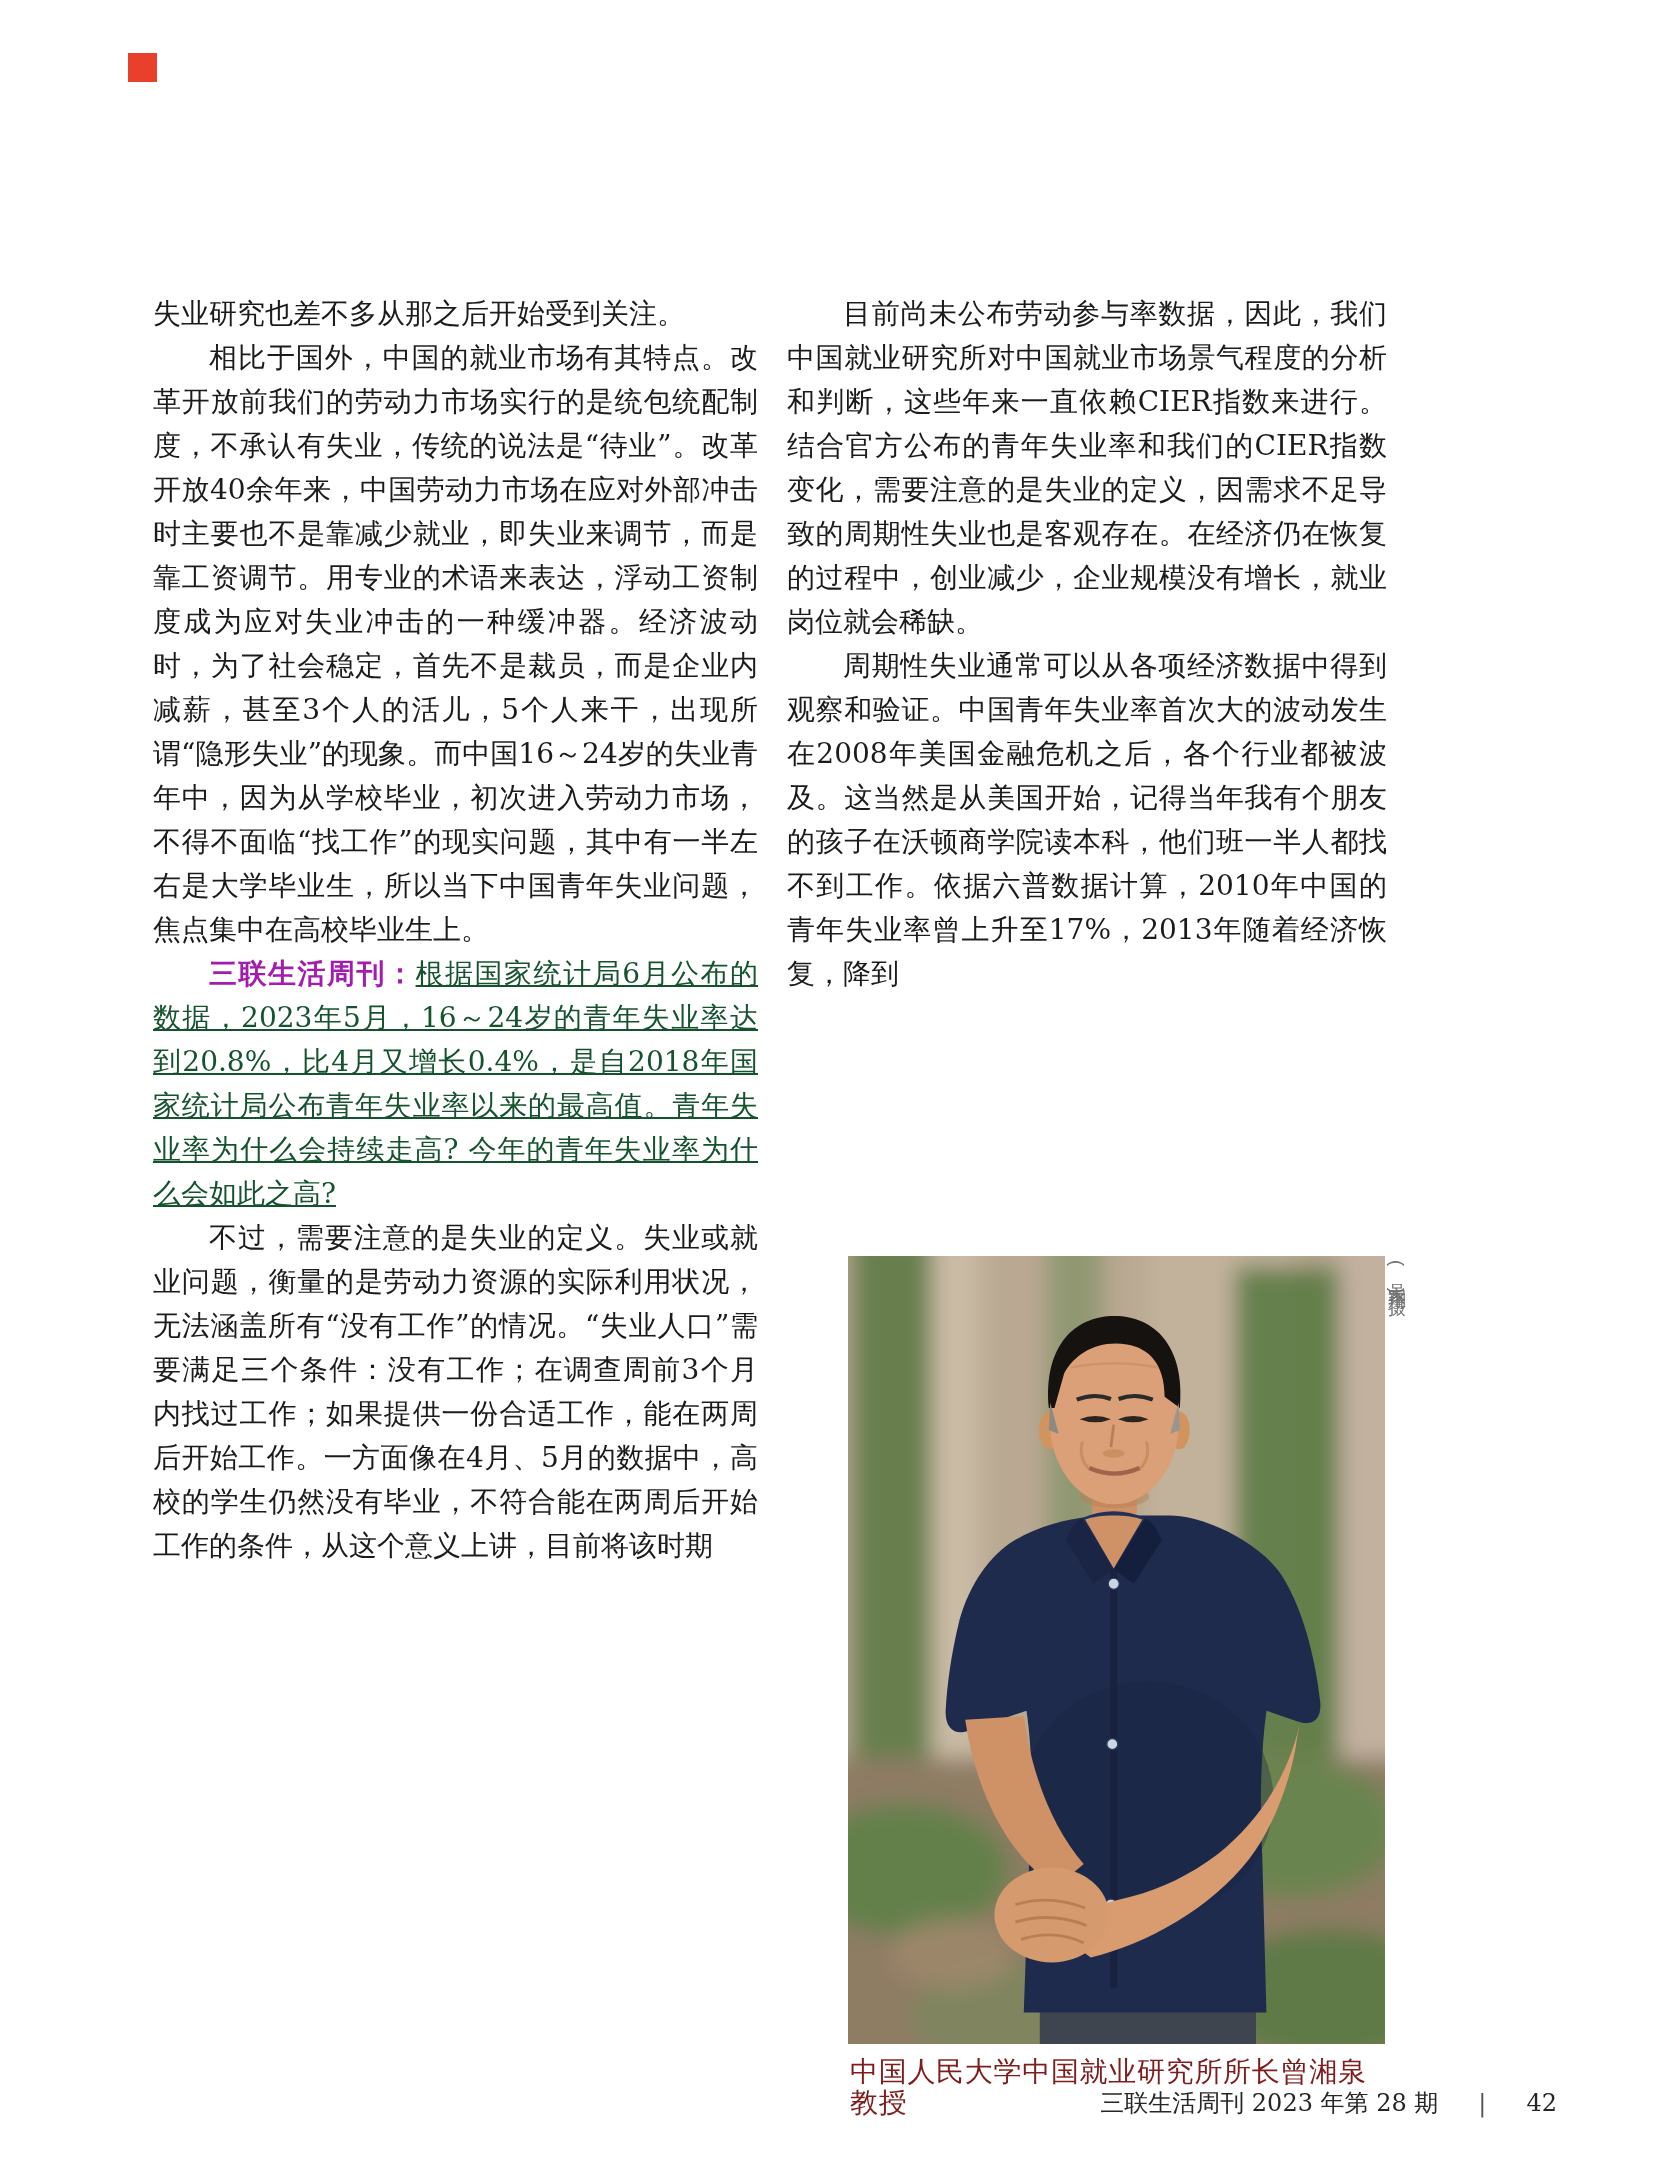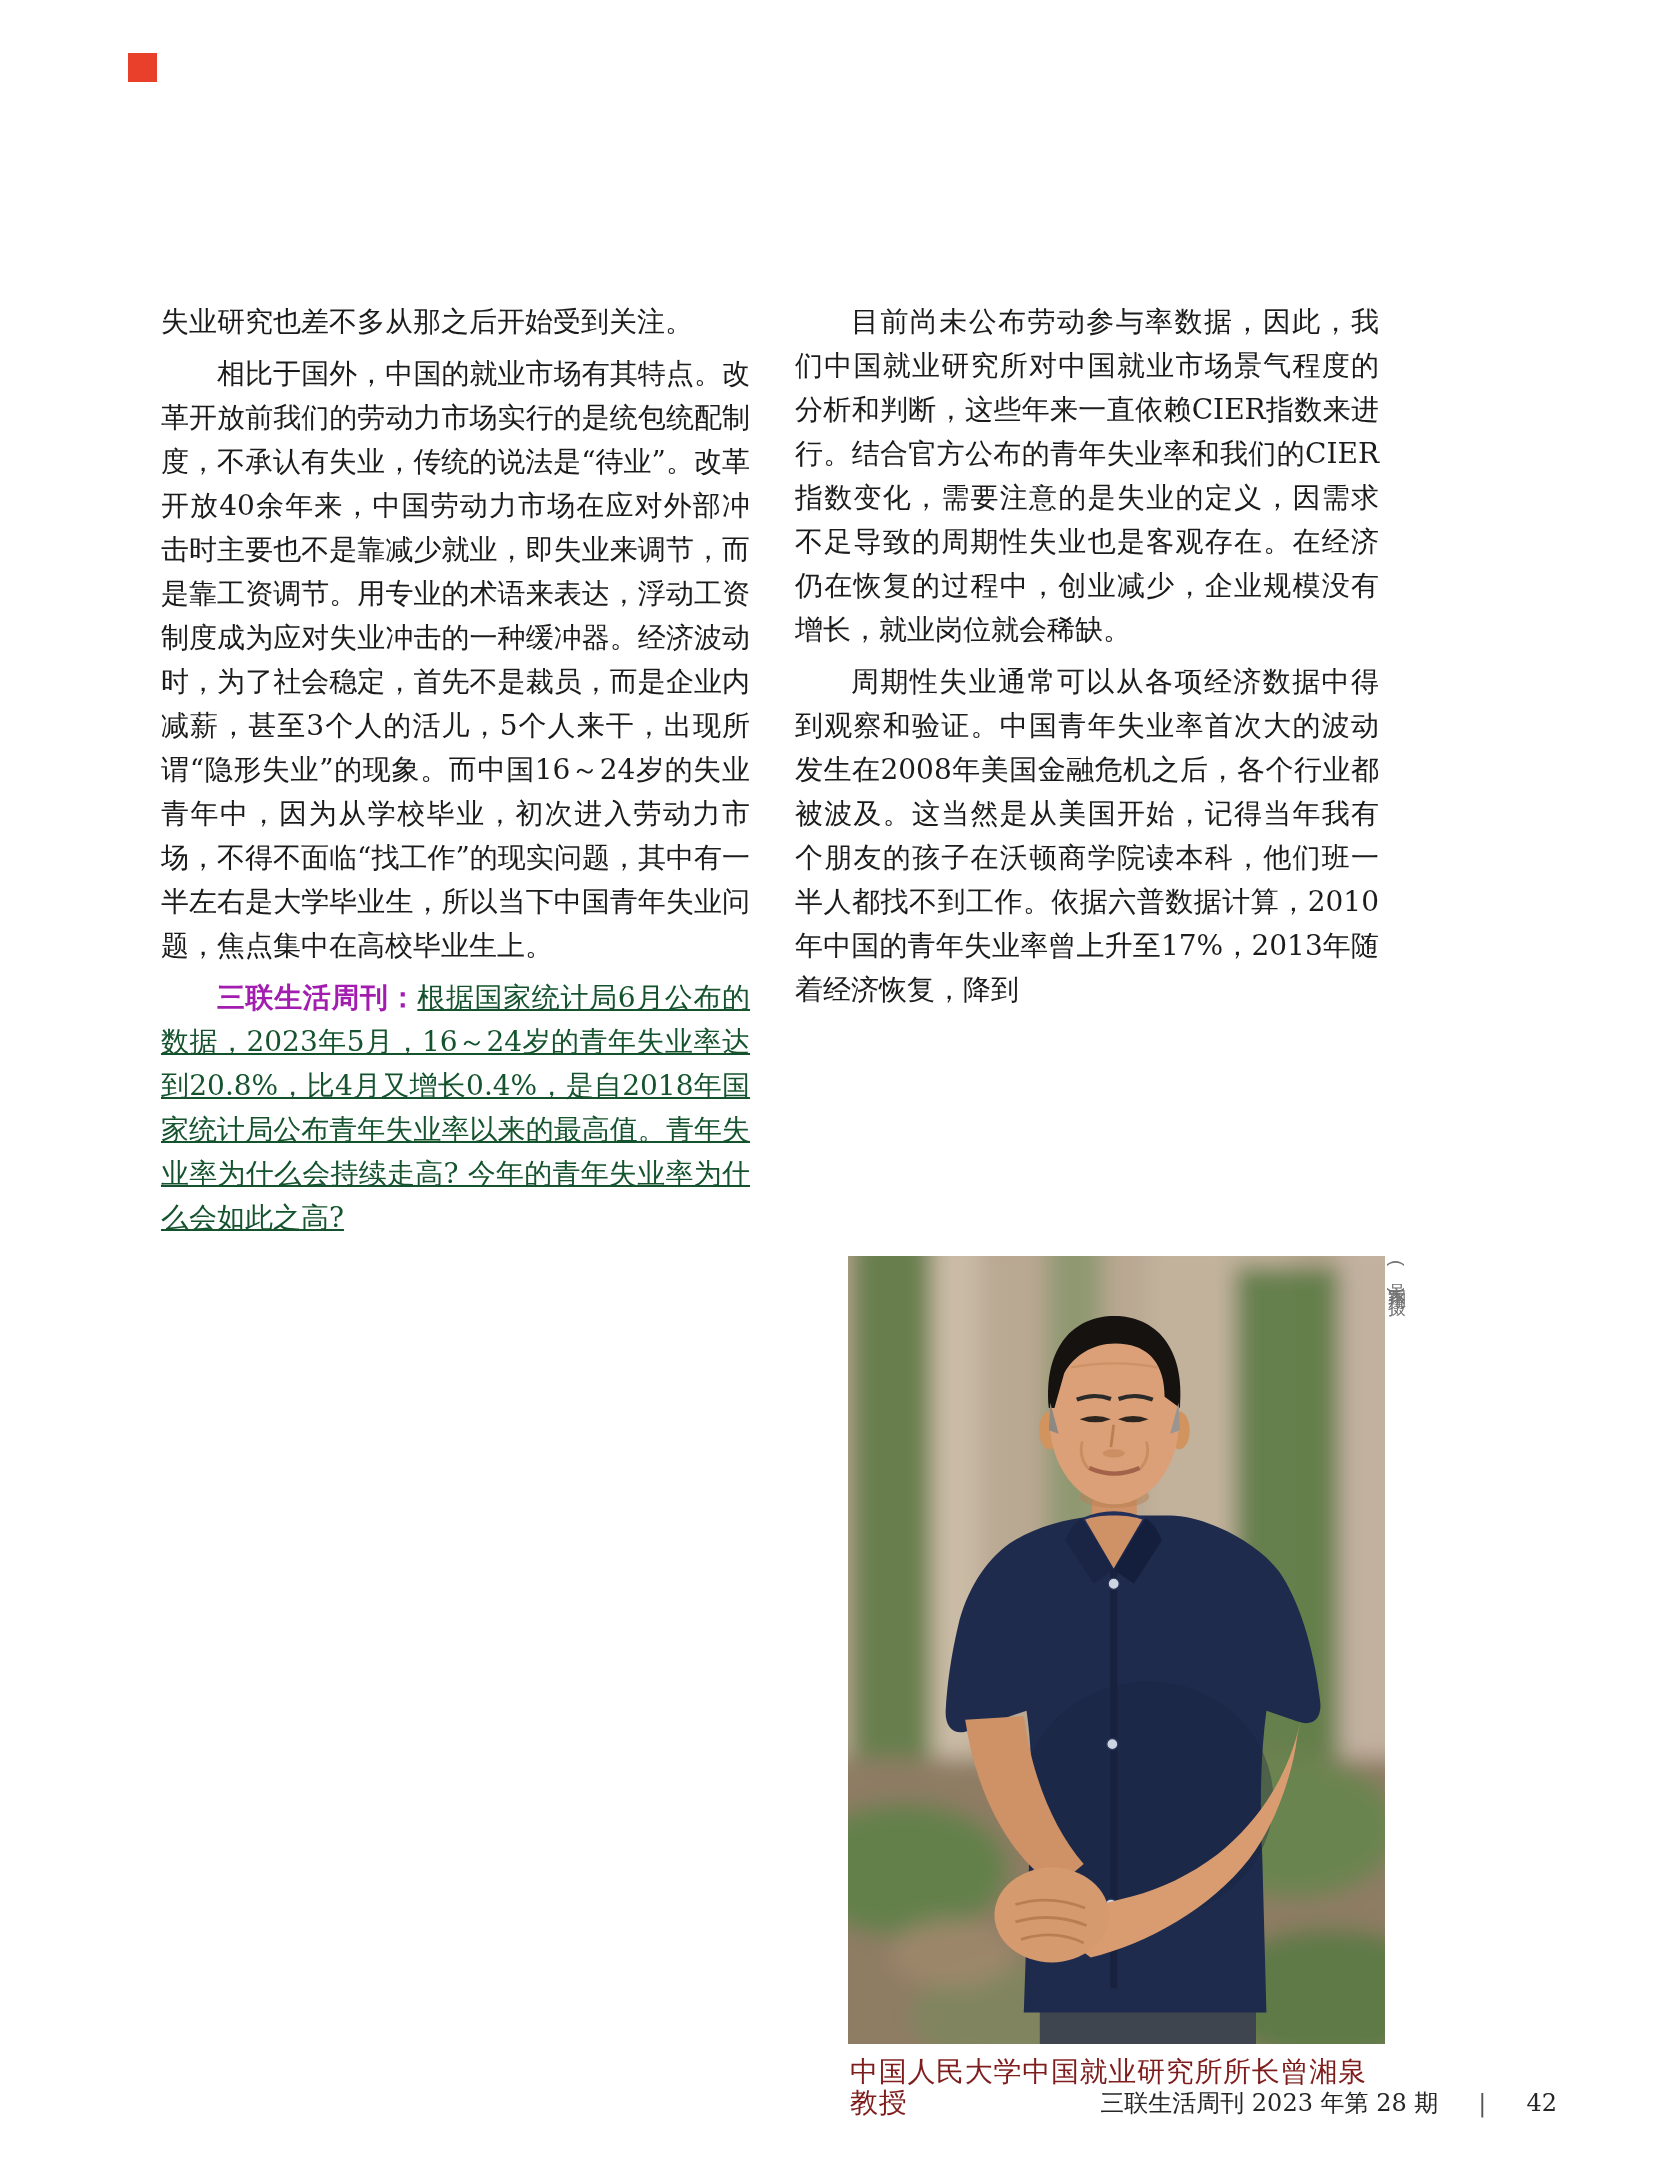--- a/index.html
+++ b/index.html
@@ -14,21 +14,21 @@
     position:absolute;left:128px;top:53px;width:29px;height:29px;
     background:#e8402a;
   }
   .col{
     position:absolute;top:292px;
     font-size:28px;line-height:44px;color:#1b1b1b;
     text-align:justify;
   }
   .col-left{left:153px;width:605px;}
   .col-right{left:787px;width:600px;}
-  .para{margin:8px;padding:0;}
+  .para{margin:0;padding:0;}
   .para.indent{text-indent:2em;}
   .speaker-label{
     font-family:Liberation Serif, serif;
     font-weight:700;color:#a21caf;
   }
   .kai-text{color:#14532d;text-decoration:underline;}
   .photo-figure{
     position:absolute;left:848px;top:1256px;width:537px;height:788px;
     margin:0;padding:0;overflow:hidden;background:#b9a892;
   }
@@ -55,20 +55,21 @@
 <body>
 
 <div class="page">
 
   <div class="red-square" style="background: rgb(232, 64, 42);"></div>
 
   <div class="col col-left">
     <p class="para">失业研究也差不多从那之后开始受到关注。</p>
     <p class="para indent">相比于国外，中国的就业市场有其特点。改革开放前我们的劳动力市场实行的是统包统配制度，不承认有失业，传统的说法是“待业”。改革开放40余年来，中国劳动力市场在应对外部冲击时主要也不是靠减少就业，即失业来调节，而是靠工资调节。用专业的术语来表达，浮动工资制度成为应对失业冲击的一种缓冲器。经济波动时，为了社会稳定，首先不是裁员，而是企业内减薪，甚至3个人的活儿，5个人来干，出现所谓“隐形失业”的现象。而中国16～24岁的失业青年中，因为从学校毕业，初次进入劳动力市场，不得不面临“找工作”的现实问题，其中有一半左右是大学毕业生，所以当下中国青年失业问题，焦点集中在高校毕业生上。</p>
     <p class="para indent"><span class="speaker-label">三联生活周刊：</span><span class="kai-text">根据国家统计局6月公布的数据，2023年5月，16～24岁的青年失业率达到20.8%，比4月又增长0.4%，是自2018年国家统计局公布青年失业率以来的最高值。青年失业率为什么会持续走高? 今年的青年失业率为什么会如此之高?</span></p>
+    <p class="para indent">不过，需要注意的是失业的定义。失业或就业问题，衡量的是劳动力资源的实际利用状况，无法涵盖所有“没有工作”的情况。“失业人口”需要满足三个条件：没有工作；在调查周前3个月内找过工作；如果提供一份合适工作，能在两周后开始工作。一方面像在4月、5月的数据中，高校的学生仍然没有毕业，不符合能在两周后开始工作的条件，从这个意义上讲，目前将该时期</p>
   </div>
 
   <div class="col col-right">
     <p class="para indent">目前尚未公布劳动参与率数据，因此，我们中国就业研究所对中国就业市场景气程度的分析和判断，这些年来一直依赖CIER指数来进行。结合官方公布的青年失业率和我们的CIER指数变化，需要注意的是失业的定义，因需求不足导致的周期性失业也是客观存在。在经济仍在恢复的过程中，创业减少，企业规模没有增长，就业岗位就会稀缺。</p>
     <p class="para indent">周期性失业通常可以从各项经济数据中得到观察和验证。中国青年失业率首次大的波动发生在2008年美国金融危机之后，各个行业都被波及。这当然是从美国开始，记得当年我有个朋友的孩子在沃顿商学院读本科，他们班一半人都找不到工作。依据六普数据计算，2010年中国的青年失业率曾上升至17%，2013年随着经济恢复，降到</p>
   </div>
 
   <figure class="photo-figure">
     <svg width="537" height="788" viewBox="0 0 770 1130" xmlns="http://www.w3.org/2000/svg">
       <defs>

